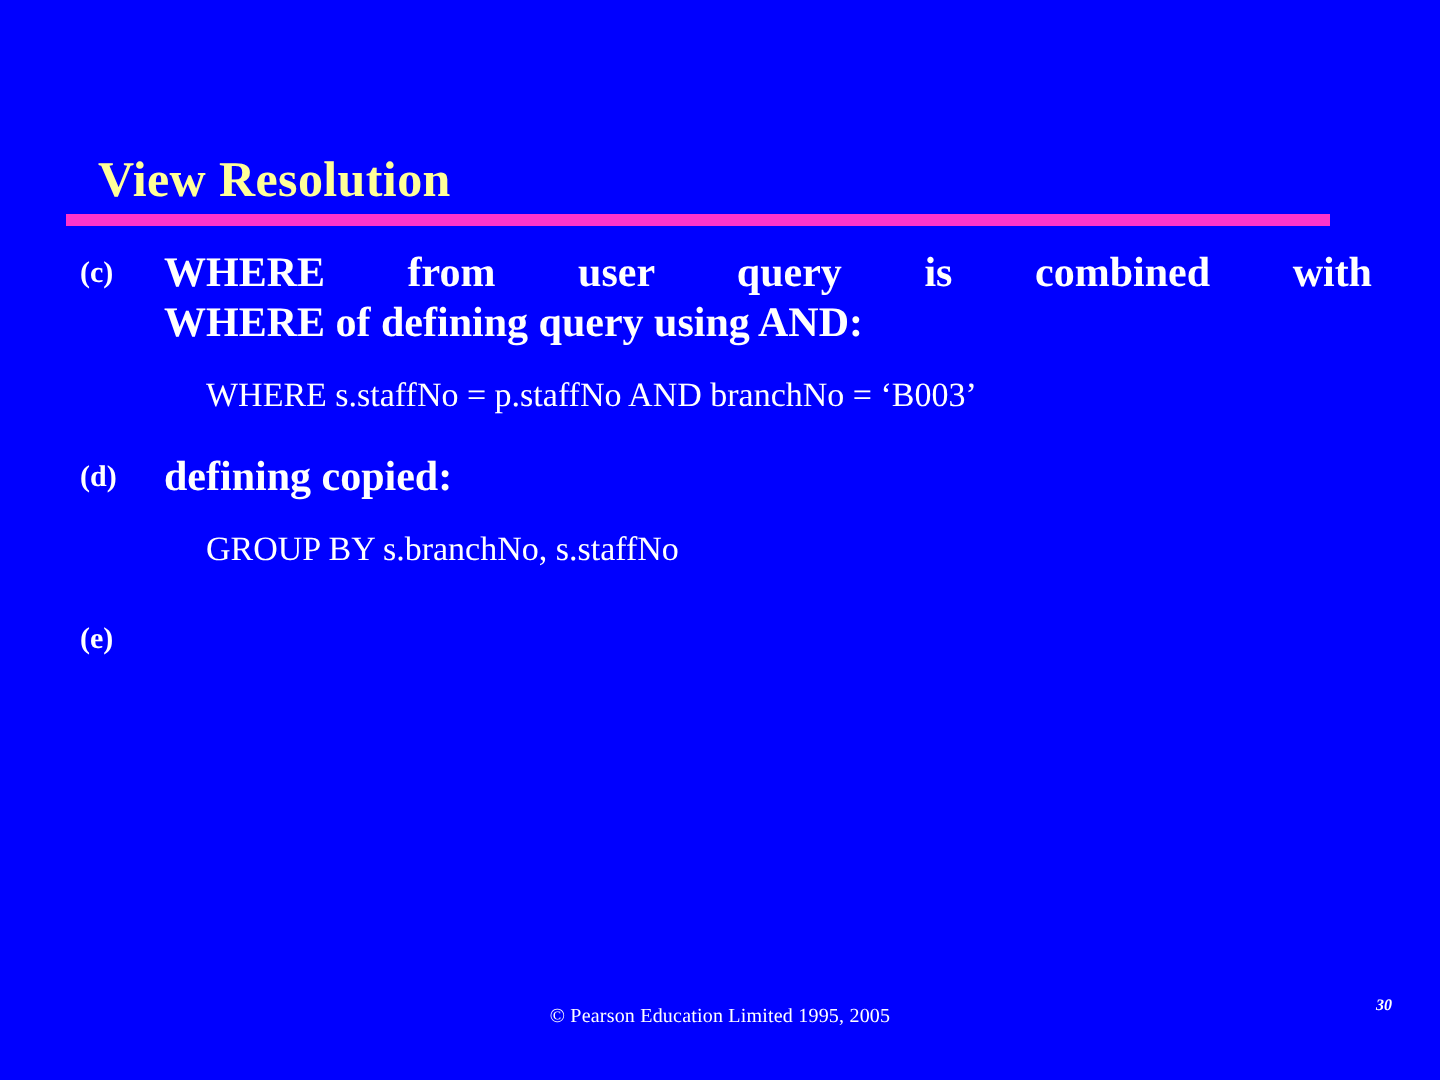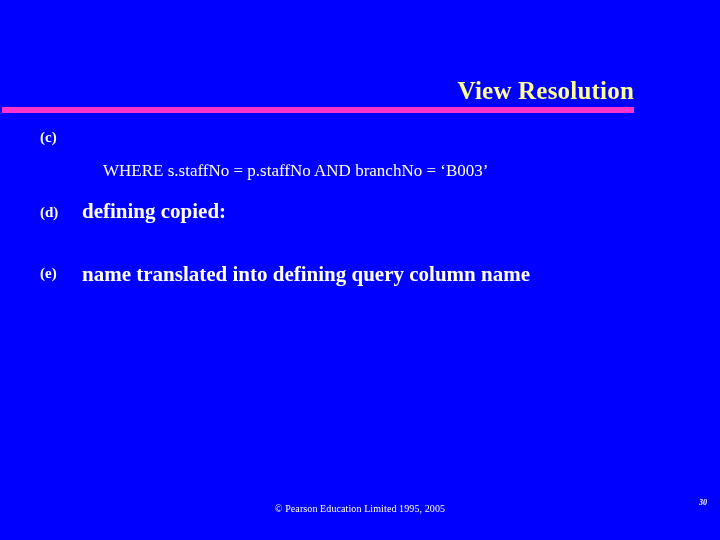--- a/index.html
+++ b/index.html
@@ -18,24 +18,23 @@
   .slide {
     position: absolute;
     inset: 0;
     width: 720px;
     height: 540px;
   }
 
   
   .title-block {
     position: absolute;
-    left: 2px;
+    left: 33px;
     top: 78px;
     width: 632px;
-    text-align: right;
   }
   .slide-title {
     font-size: 25px;
     font-weight: bold;
     color: #ffff99;
     line-height: 1.0;
     letter-spacing: 0.2px;
     white-space: nowrap;
     padding-left: 16px;
   }
@@ -126,21 +125,21 @@
     top: 503px;
     width: 720px;
     text-align: center;
     color: #ffffff;
     font-size: 10px;
     font-weight: normal;
     letter-spacing: 0.1px;
   }
   .page-number {
     position: absolute;
-    right: 13px;
+    right: 24px;
     top: 498px;
     color: #ffffff;
     font-size: 8px;
     font-weight: bold;
     font-style: italic;
   }
 </style>
 </head>
 <body>
 
@@ -149,42 +148,46 @@
   <div class="title-block">
     <div class="slide-title">View Resolution</div>
     <div class="title-rule"></div>
   </div>
 
   <div class="body-block">
 
     <div class="point point-c">
       <div class="point-row">
         <div class="marker">(c)</div>
+        <div class="point-text justify-all">
+          <span class="ln-1">WHERE from user query is combined with</span>
+          <span class="ln-2">WHERE of defining query using AND:</span>
+        </div>
       </div>
     </div>
     <div class="sp-c"></div>
     <div class="sql-line">WHERE s.staffNo = p.staffNo AND branchNo = ‘B003’</div>
     <div class="sp-c2"></div>
 
     <div class="point point-d">
       <div class="point-row">
         <div class="marker">(d)</div>
         <div class="point-text justify-all">
           <span class="ln-2">defining copied:</span>
         </div>
       </div>
     </div>
     <div class="sp-d"></div>
+    <div class="sql-line">GROUP BY s.branchNo, s.staffNo</div>
     <div class="sp-d2"></div>
 
     <div class="point point-e">
       <div class="point-row">
         <div class="marker">(e)</div>
         <div class="point-text">
-          <span class="ln-2">name translated into defining query column name</span>
         </div>
       </div>
     </div>
     <div class="sp-e"></div>
 
   </div>
 
   <div class="footer">© Pearson Education Limited 1995, 2005</div>
   <div class="page-number">30</div>
 

